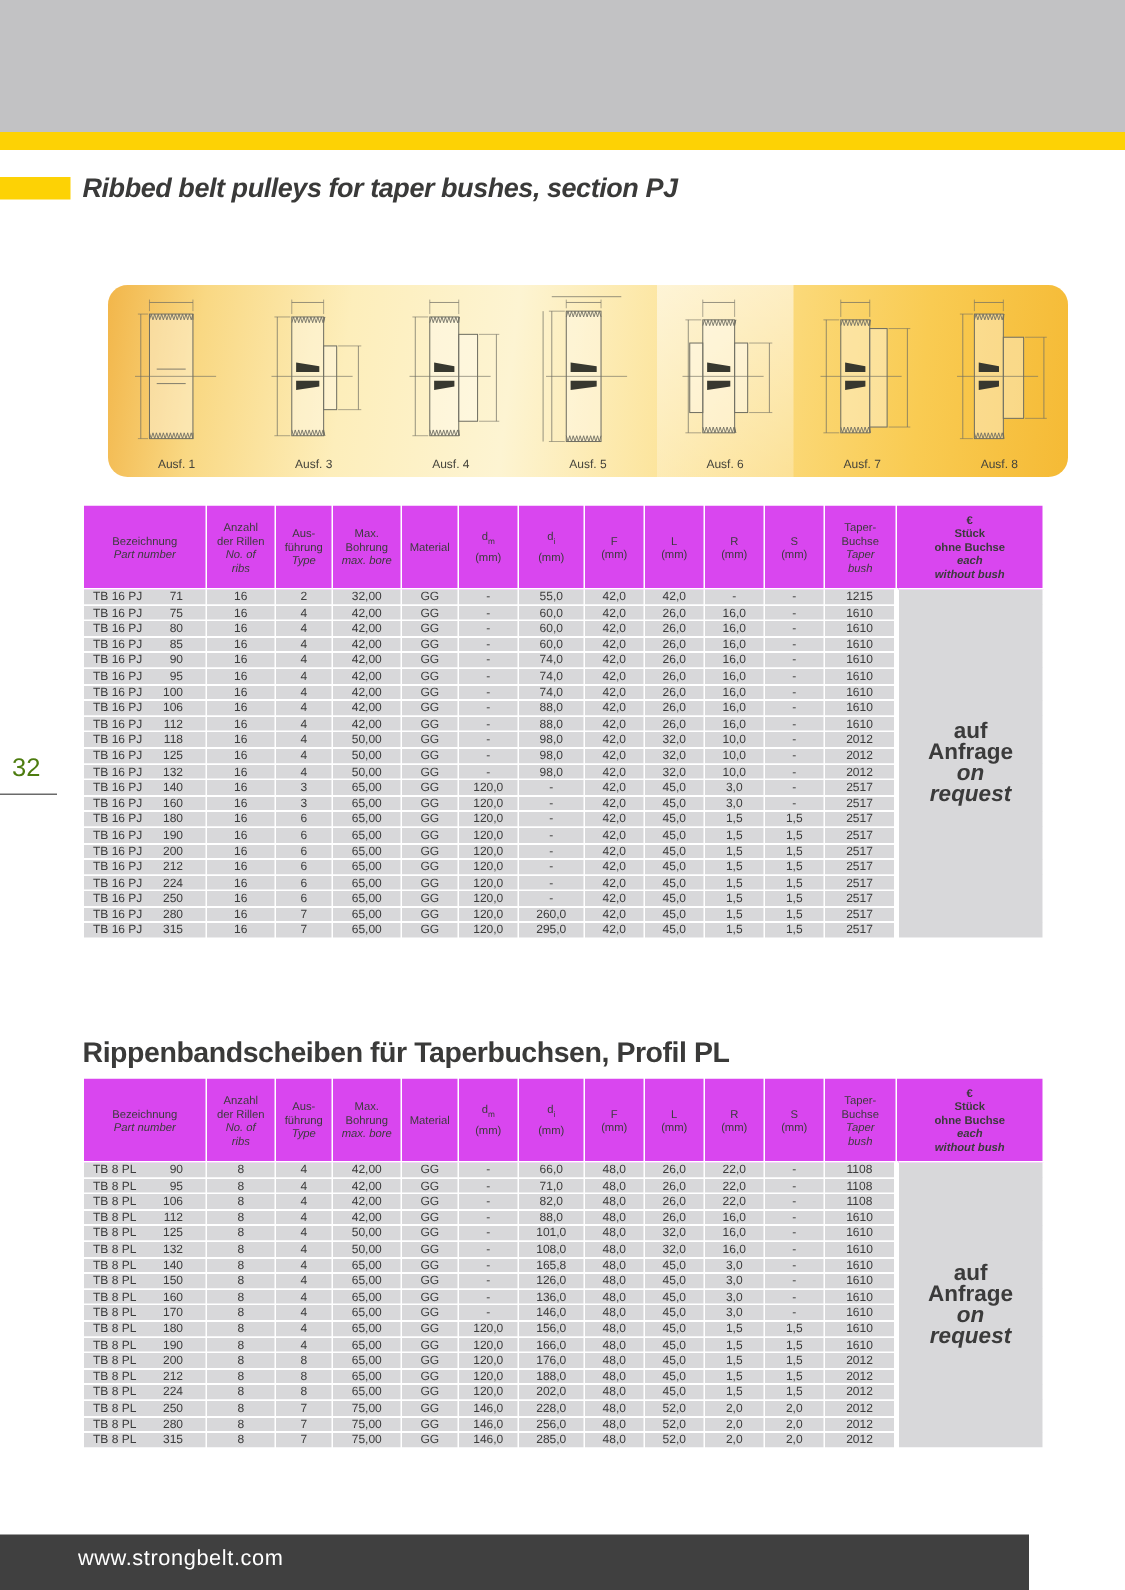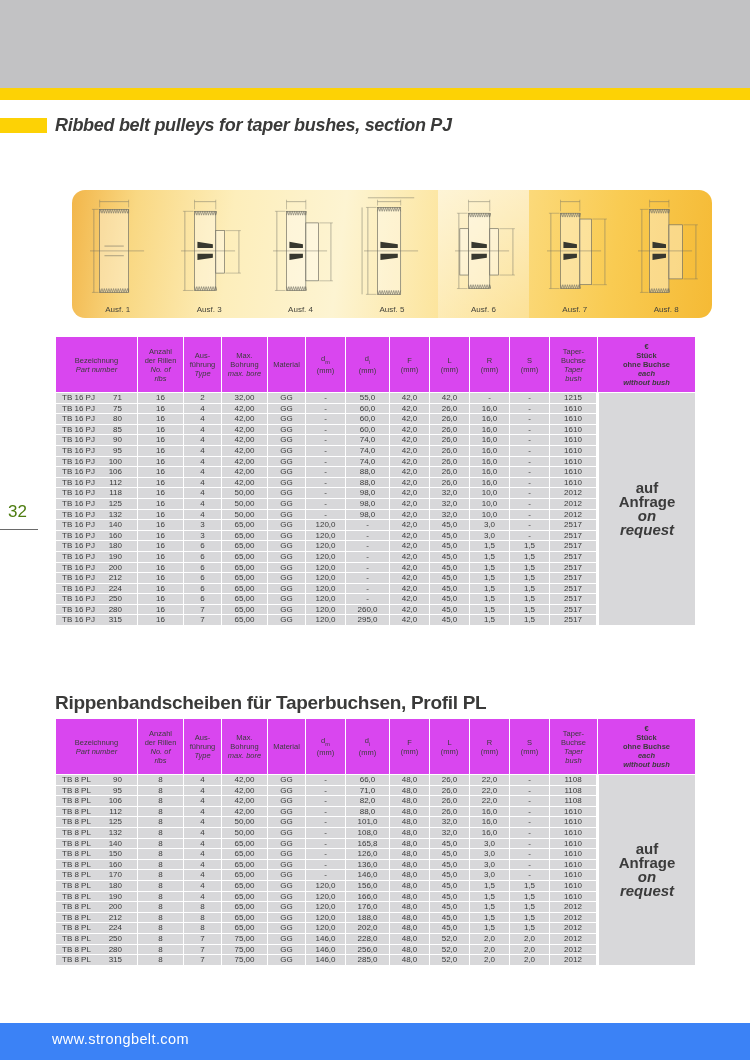--- a/index.html
+++ b/index.html
@@ -44,21 +44,21 @@
   td.part .num{margin-left:auto;margin-right:15px;min-width:17px;text-align:right;}
   td.note-cell{border-left:3px solid #fff;vertical-align:middle;font-size:15px;line-height:14px;
      white-space:normal;font-weight:700;}
   td.note-cell .en{font-style:italic;}
 
   
   .page-number{left:8px;top:502px;font-size:17px;color:#4d7c0f;}
   .page-number-rule{left:0;top:529px;width:38px;height:0;border-top:1px solid #6a6a6a;}
 
   
-  .footer-bar{left:0;top:1023px;width:750px;height:37px;background:#3b82f6;}
+  .footer-bar{left:0;top:1023px;width:686px;height:37px;background:#404040;}
   .footer-url{margin:8px 0 0 52px;font-size:14.5px;color:#fff;letter-spacing:0.4px;}
 </style>
 </head>
 <body>
 
 <div class="abs top-band"></div>
 <div class="abs accent-bar"></div>
 <div class="abs section-bullet"></div>
 
 <div class="abs titles" id="titles-pj">

